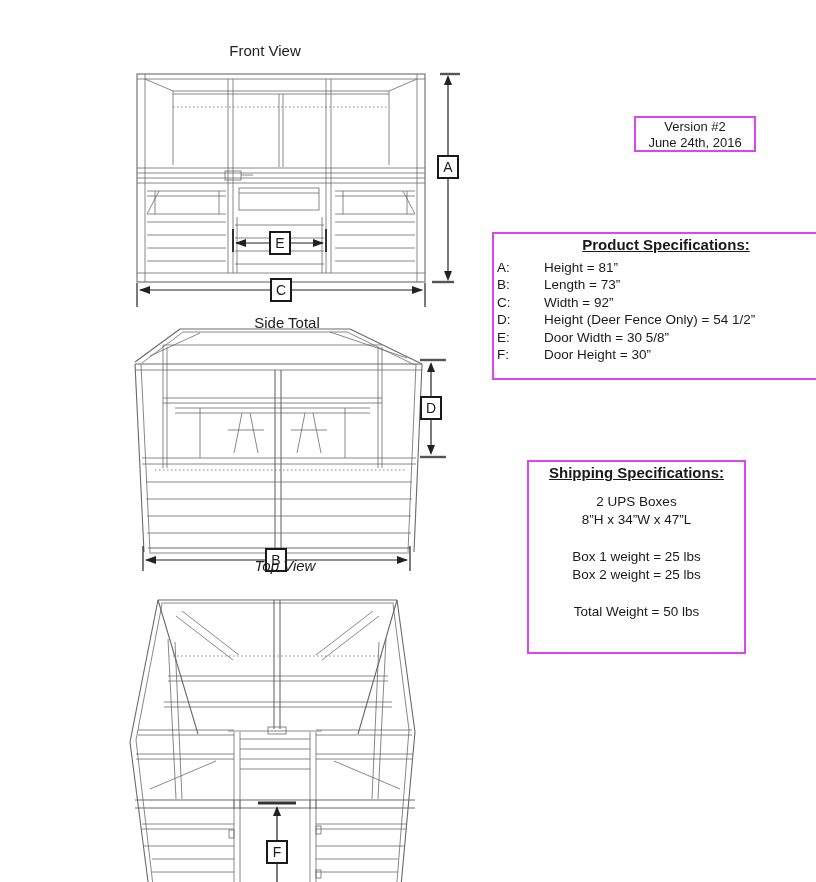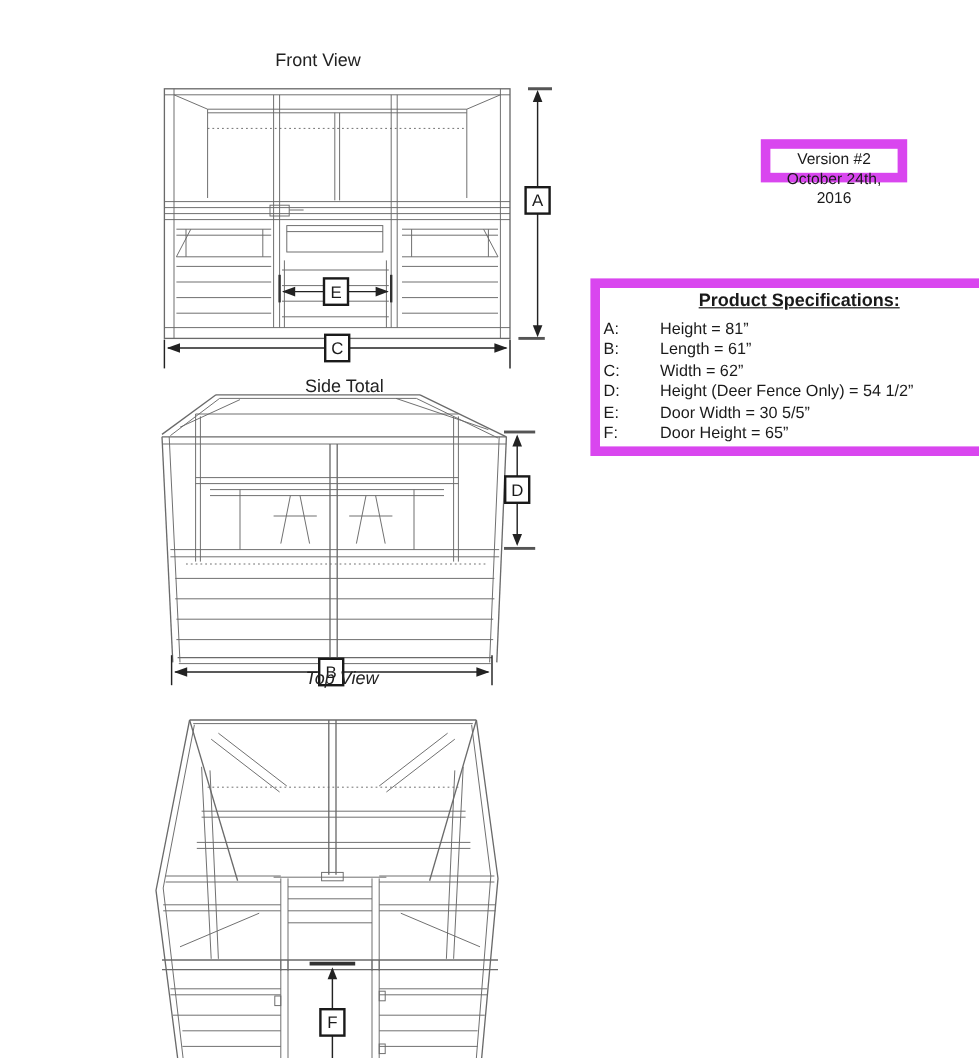--- a/index.html
+++ b/index.html
@@ -1,19 +1,19 @@
 <!DOCTYPE html>
 <html><head>
 <meta charset="utf-8">
 <style>
   html,body{margin:0;padding:0;background:#fff;}
   .page{position:relative;width:816px;height:882px;background:#ffffff;overflow:hidden;
         font-family:"Liberation Sans",sans-serif;color:#1a1a1a;margin-top:32px;}
   .view-title{position:absolute;transform:translateX(-50%);font-size:15px;color:#222;white-space:nowrap;}
-  .bordered-box{position:absolute;border:8px solid #d946ef;background:#fff;box-sizing:border-box;}
+  .bordered-box{position:absolute;border:2px solid #d946ef;background:#fff;box-sizing:border-box;}
   .version-box{left:634px;top:84px;width:122px;height:36px;text-align:center;font-size:13px;line-height:16px;padding-top:1px;}
   .product-box{left:492px;top:200px;width:348px;height:148px;}
   .shipping-box{left:527px;top:428px;width:219px;height:194px;text-align:center;}
   .spec-title{font-size:15px;font-weight:bold;text-align:center;text-decoration:underline;padding-top:2px;}
   .spec-rows{margin-top:6px;font-size:13.5px;line-height:17.4px;}
   .spec-row{display:flex;}
   .spec-key{width:47px;padding-left:3px;flex:0 0 auto;}
   .ship-group{font-size:13.5px;line-height:17.5px;}
   .g1{margin-top:12px;} .g2{margin-top:20px;} .g3{margin-top:20px;}
   svg{position:absolute;overflow:visible;}
@@ -292,47 +292,61 @@
       <line class="dim" x1="179" y1="224" x2="179" y2="310"></line>
       <polygon class="ah" points="179,222 175,232 183,232"></polygon>
       <polygon class="ah" points="179,312 175,302 183,302"></polygon>
       <rect class="lblbox" x="169" y="257" width="20" height="22"></rect>
       <text class="lbltxt" x="179" y="273">F</text>
     </g>
   </svg>
 
   <div class="bordered-box version-box">
     <div>Version #2</div>
-    <div>October 24th, 2016</div>
+    <div>June 24th, 2016</div>
   </div>
 
   <div class="bordered-box product-box">
     <div class="spec-title">Product Specifications:</div>
     <div class="spec-rows">
       <div class="spec-row">
         <span class="spec-key">A:</span>
         <span class="spec-val">Height = 81”</span>
       </div>
       <div class="spec-row">
         <span class="spec-key">B:</span>
-        <span class="spec-val">Length = 61”</span>
+        <span class="spec-val">Length = 73”</span>
       </div>
       <div class="spec-row">
         <span class="spec-key">C:</span>
-        <span class="spec-val">Width = 62”</span>
+        <span class="spec-val">Width = 92”</span>
       </div>
       <div class="spec-row">
         <span class="spec-key">D:</span>
         <span class="spec-val">Height (Deer Fence Only) = 54 1/2”</span>
       </div>
       <div class="spec-row">
         <span class="spec-key">E:</span>
-        <span class="spec-val">Door Width = 30 5/5”</span>
+        <span class="spec-val">Door Width = 30 5/8”</span>
       </div>
       <div class="spec-row">
         <span class="spec-key">F:</span>
-        <span class="spec-val">Door Height = 65”</span>
+        <span class="spec-val">Door Height = 30”</span>
       </div>
     </div>
   </div>
 
+  <div class="bordered-box shipping-box">
+    <div class="spec-title">Shipping Specifications:</div>
+    <div class="ship-group g1">
+      <div>2 UPS Boxes</div>
+      <div>8”H x 34”W x 47”L</div>
+    </div>
+    <div class="ship-group g2">
+      <div>Box 1 weight = 25 lbs</div>
+      <div>Box 2 weight = 25 lbs</div>
+    </div>
+    <div class="ship-group g3">
+      <div>Total Weight = 50 lbs</div>
+    </div>
+  </div>
 
 </div>
 
 </body></html>

